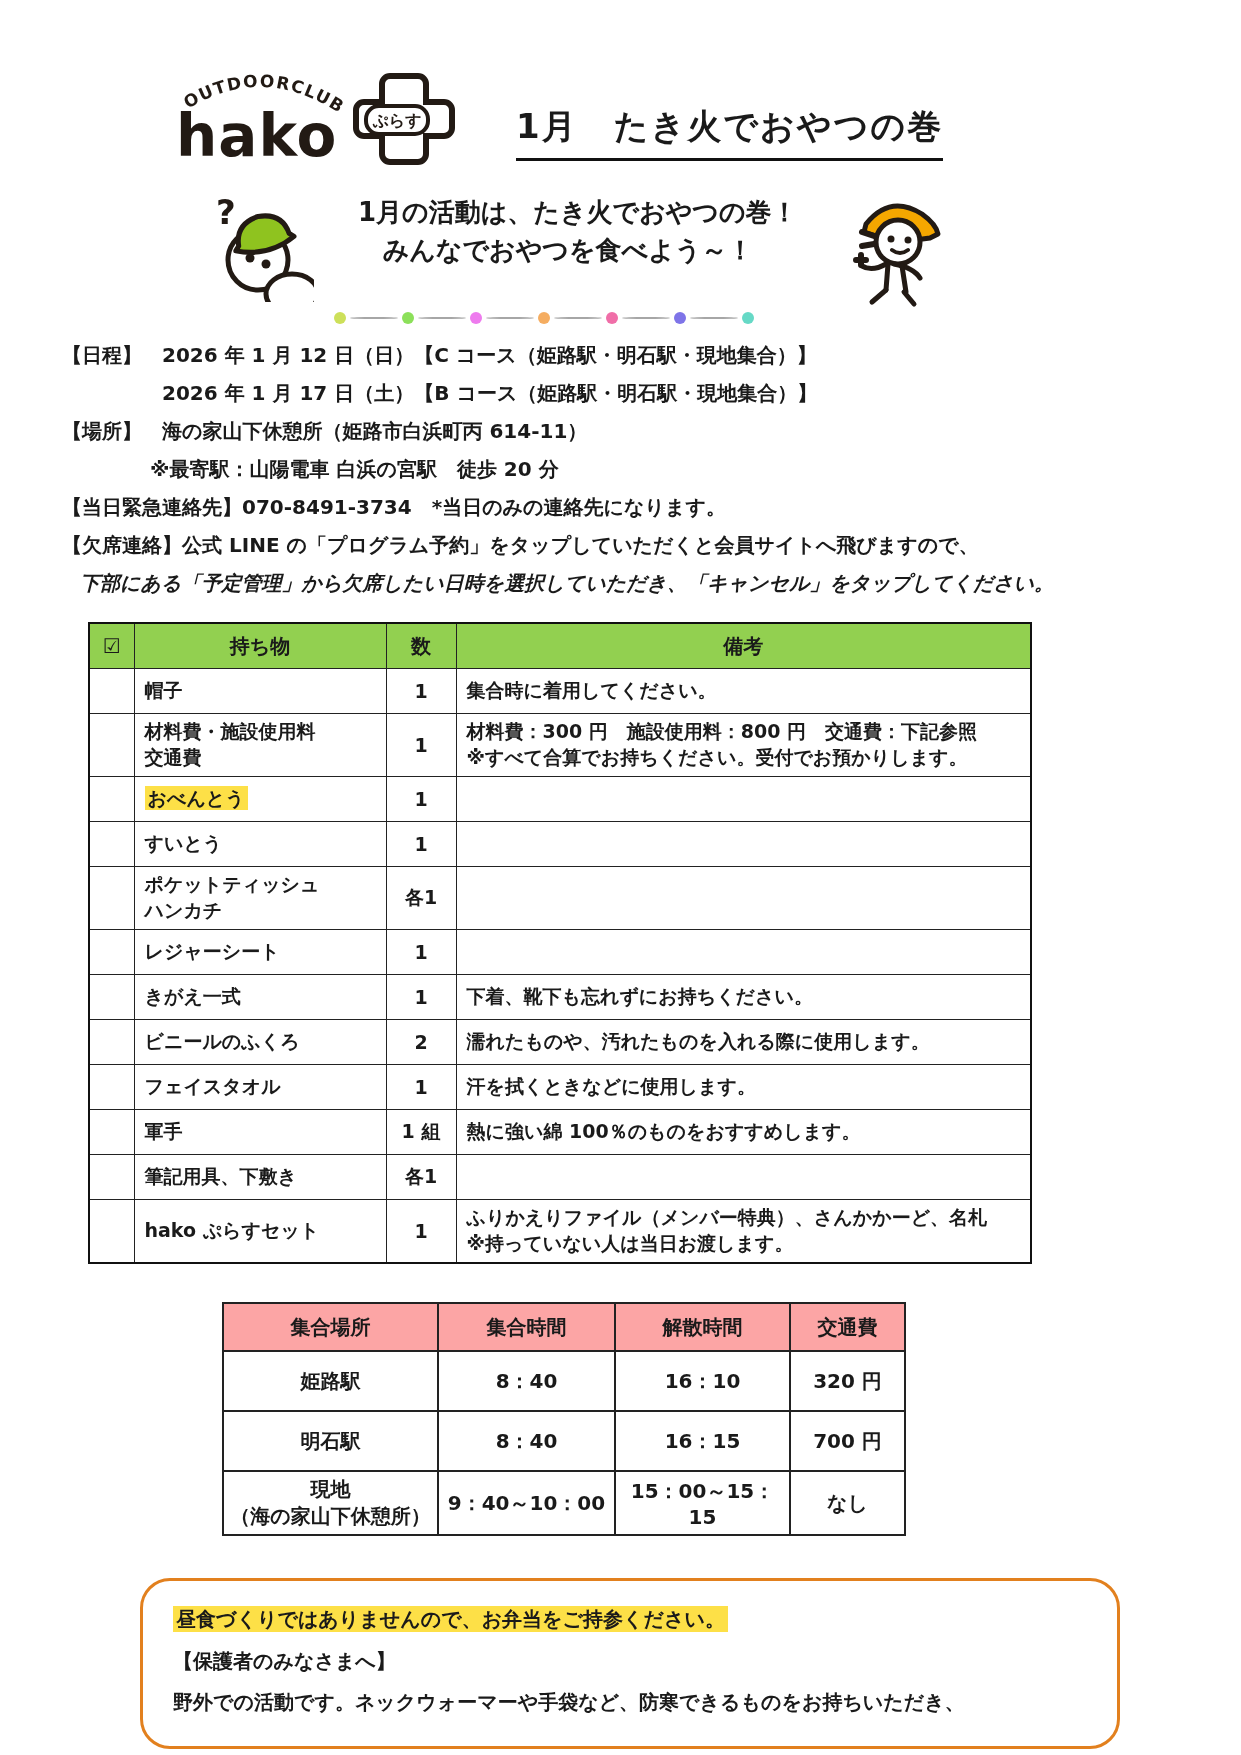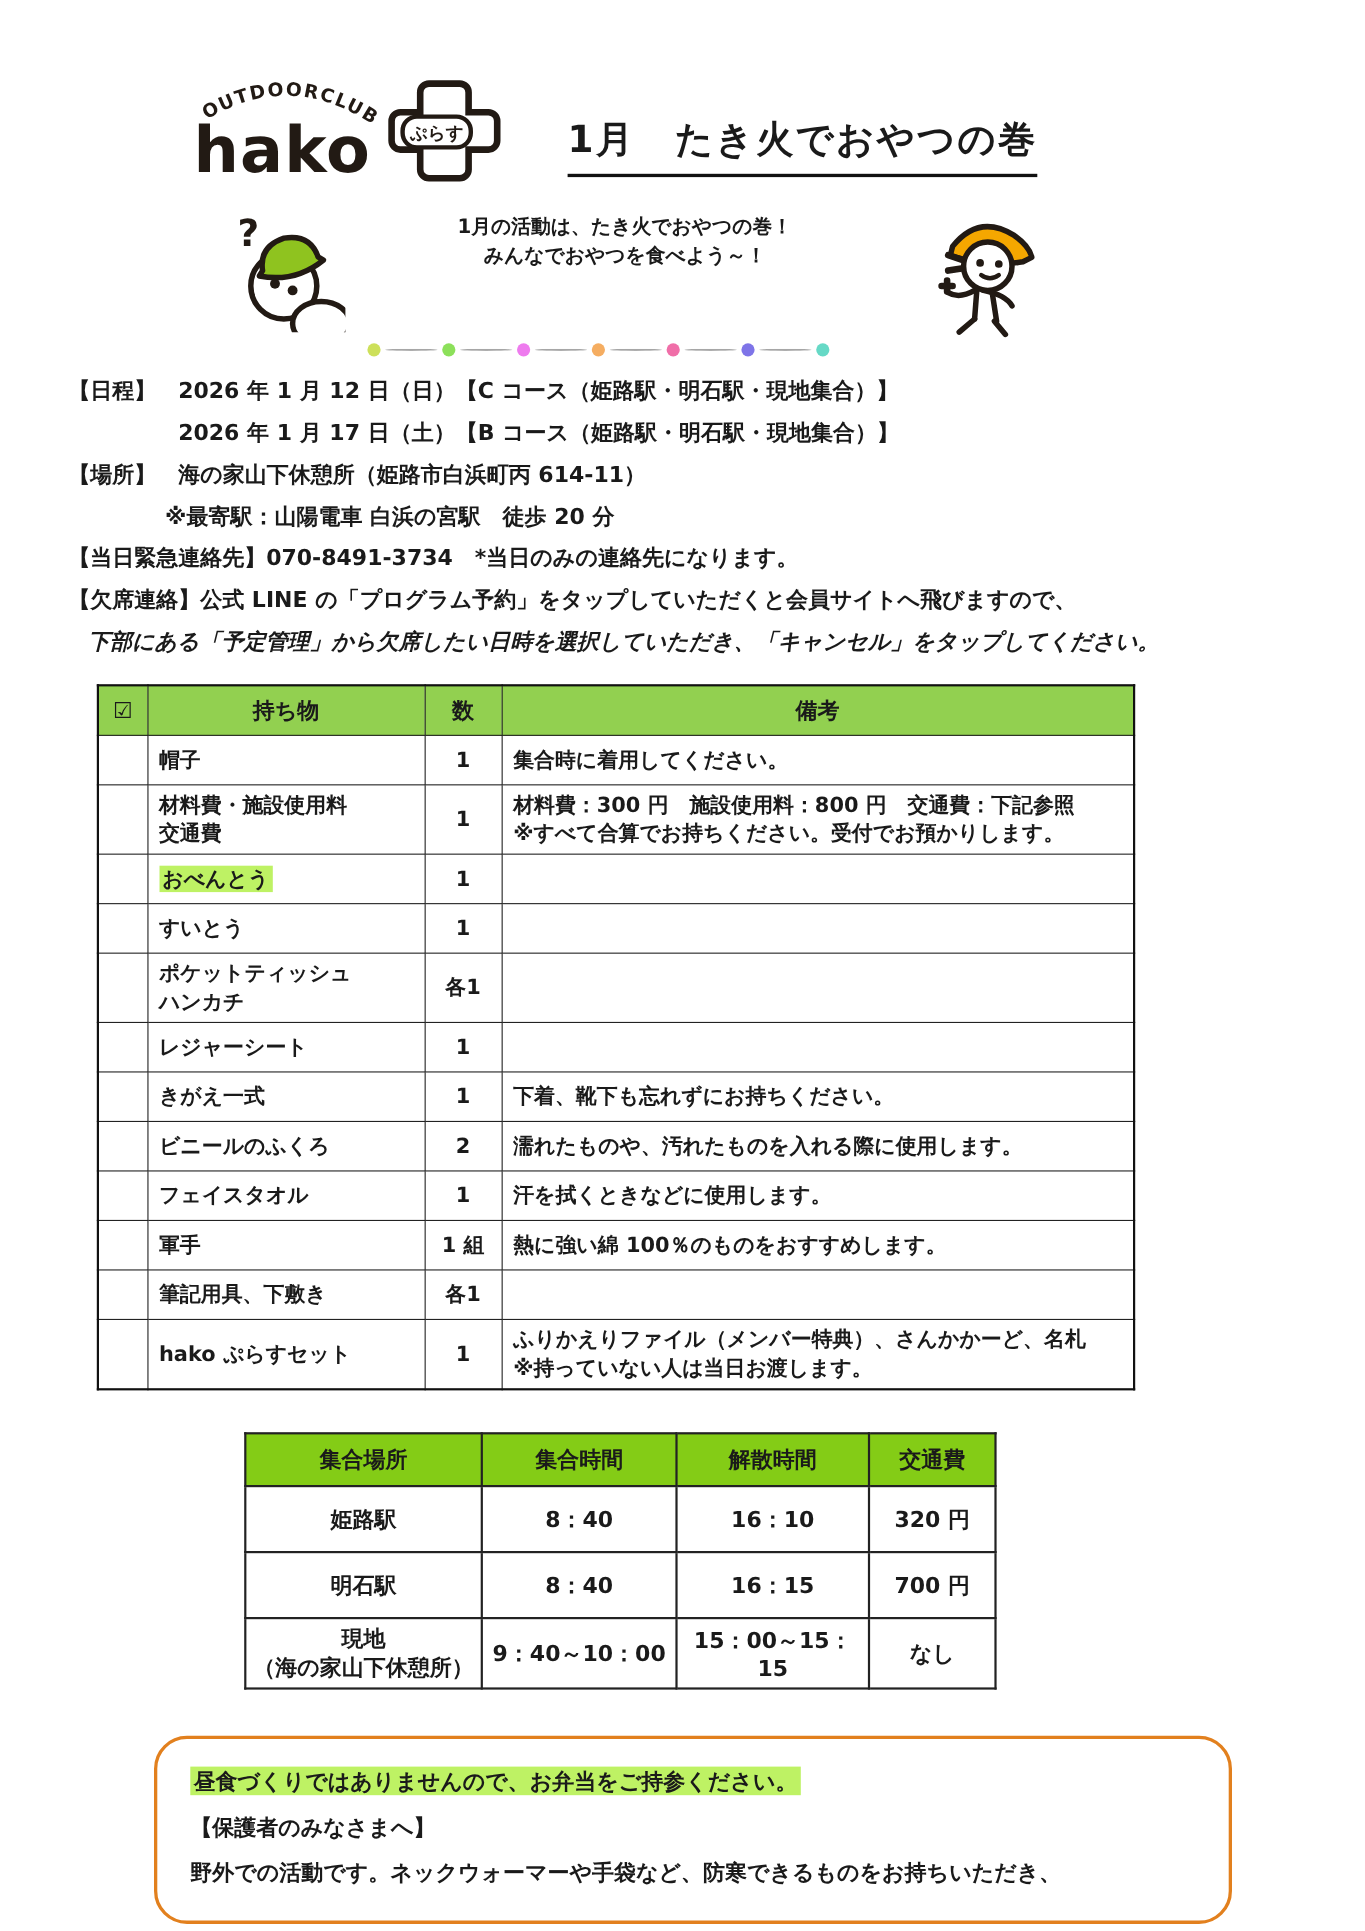--- a/index.html
+++ b/index.html
@@ -17,21 +17,21 @@
   .doc-title{
     margin:46px 0 0 58px;
     font-size:34px;font-weight:bold;letter-spacing:2px;
     border-bottom:3px solid #111;padding-bottom:8px;
   }
   
   .intro{display:flex;align-items:flex-start;margin-top:14px;}
   .char-left{margin-left:196px;width:118px;height:118px;flex:0 0 auto;}
   .intro-text{
     margin:10px 0 0 44px;width:420px;text-align:center;
-    font-size:18px;font-weight:600;line-height:1.45;white-space:nowrap;
+    font-size:26px;font-weight:600;line-height:1.45;white-space:nowrap;
   }
   .char-right{margin-left:58px;width:108px;height:124px;flex:0 0 auto;}
   
   .divider{margin:4px 0 16px 334px;width:420px;display:flex;align-items:center;}
   .divider .dot{width:12px;height:12px;border-radius:50%;flex:0 0 auto;}
   .divider .connector{flex:1 1 auto;height:0;border-top:2px solid #a6a6a6;margin:0 4px;border-radius:50%;}
   
   .info{margin:10px 0 0 62px;font-size:20px;font-weight:600;line-height:1.5;}
   .info-line{display:flex;margin-bottom:8px;white-space:nowrap;}
   .info-label{width:100px;flex:0 0 auto;}
@@ -47,28 +47,28 @@
   .items-table{border:2.5px solid #111;}
   .items-table th{
     background:#92d050;font-weight:bold;text-align:center;height:34px;font-size:20px;
   }
   .col-check{width:45px;}
   .col-item{width:252px;}
   .col-qty{width:70px;}
   .col-note{width:575px;}
   .items-table td.qty{text-align:center;}
   .items-table td{height:34px;}
-  .hl{background:#bef264;padding:1px 3px;}
+  .hl{background:#fde047;padding:1px 3px;}
   
   .meet-table{
     margin:38px 0 0 222px;border-collapse:collapse;table-layout:fixed;
     width:682px;font-size:20px;font-weight:600;text-align:center;
   }
   .meet-table th,.meet-table td{border:2px solid #222;padding:4px 6px;}
-  .meet-table th{background:#84cc16;font-weight:bold;height:38px;}
+  .meet-table th{background:#fca5a5;font-weight:bold;height:38px;}
   .meet-table td{height:50px;}
   .mcol-place{width:215px;}
   .mcol-meet{width:177px;}
   .mcol-dismiss{width:175px;}
   .mcol-fare{width:115px;}
   
   .notice{
     margin:42px 0 0 140px;width:980px;box-sizing:border-box;
     border:3.5px solid #e2801e;border-radius:30px;
     padding:18px 30px 22px 30px;

